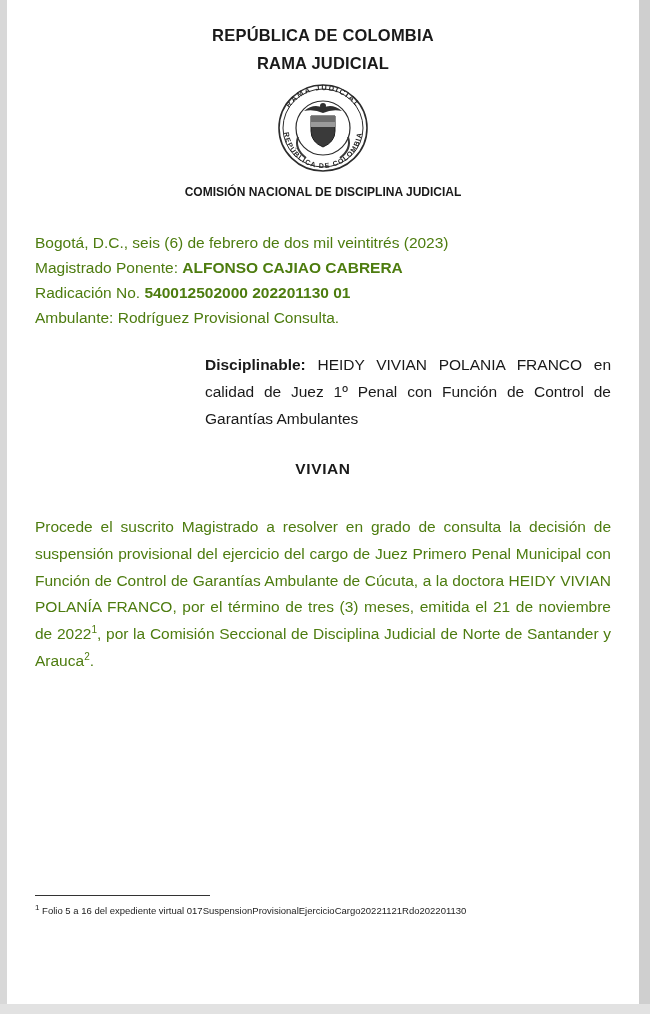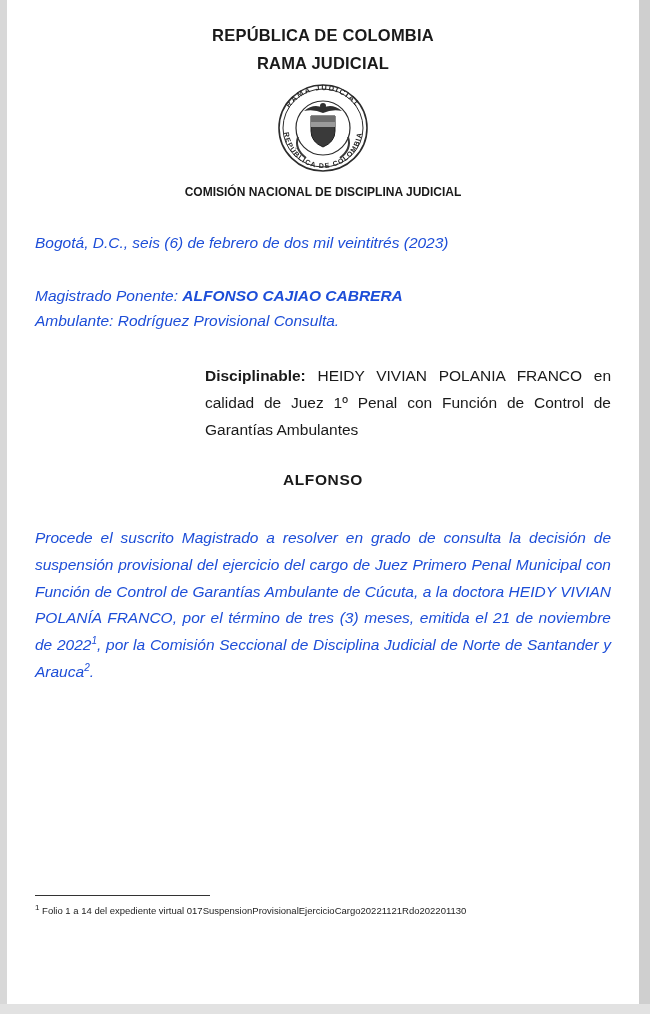--- a/index.html
+++ b/index.html
@@ -70,34 +70,32 @@
   }
   .commission {
     text-align: center;
     font-weight: bold;
     font-size: 12px;
     margin-top: 10px;
   }
   .body-text {
     font-size: 15.5px;
     line-height: 1.62;
-    color: #1d4ed8;
-    font-style: italic;
+    color: #4d7c0f;
   }
   .place-date {
     margin-top: 31px;
   }
   .meta {
-    margin-top: 28px;
   }
   .meta div { }
   .meta b { font-weight: bold; }
 
   .disciplinable {
-    margin-top: 30px;
+    margin-top: 22px;
     margin-left: 170px;
     text-align: justify;
     text-justify: inter-word;
     font-size: 15.5px;
     line-height: 1.72;
   }
   .disciplinable b { font-weight: bold; }
 
   .asunto {
     text-align: center;
@@ -184,35 +182,38 @@
 
     <div class="commission">COMISIÓN NACIONAL DE DISCIPLINA JUDICIAL</div>
 
     <div class="body-text place-date">Bogotá, D.C., seis (6) de febrero de dos mil veintitrés (2023)</div>
 
     <div class="body-text meta">
       <div>
         <span>Magistrado Ponente: </span><b>ALFONSO CAJIAO CABRERA</b>
       </div>
       <div>
+        <span>Radicación No. </span><b>540012502000 202201130 01</b>
+      </div>
+      <div>
         <span>Ambulante: </span><span>Rodríguez Provisional Consulta.</span>
       </div>
     </div>
 
     <div class="disciplinable">
       <b>Disciplinable:</b><span> HEIDY VIVIAN POLANIA FRANCO en calidad de Juez 1º Penal con Función de Control de Garantías Ambulantes</span>
     </div>
 
-    <div class="asunto">ALFONSO</div>
+    <div class="asunto">VIVIAN</div>
 
     <div class="body-text para">
       <span>Procede el suscrito Magistrado a resolver en grado de consulta la decisión de suspensión provisional del ejercicio del cargo de Juez Primero Penal Municipal con Función de Control de Garantías Ambulante de Cúcuta, a la doctora HEIDY VIVIAN POLANÍA FRANCO, por el término de tres (3) meses, emitida el 21 de noviembre de 2022</span><sup>1</sup><span>, por la Comisión Seccional de Disciplina Judicial de Norte de Santander y Arauca</span><sup>2</sup><span>.</span>
     </div>
   </div>
 
   <div class="footnotes">
     <div class="fn-rule"></div>
     <div class="fn">
-      <sup>1</sup><span> Folio 1 a 14 del expediente virtual 017SuspensionProvisionalEjercicioCargo20221121Rdo202201130</span>
+      <sup>1</sup><span> Folio 5 a 16 del expediente virtual 017SuspensionProvisionalEjercicioCargo20221121Rdo202201130</span>
     </div>
   </div>
 
 </div>
 
 </body></html>

